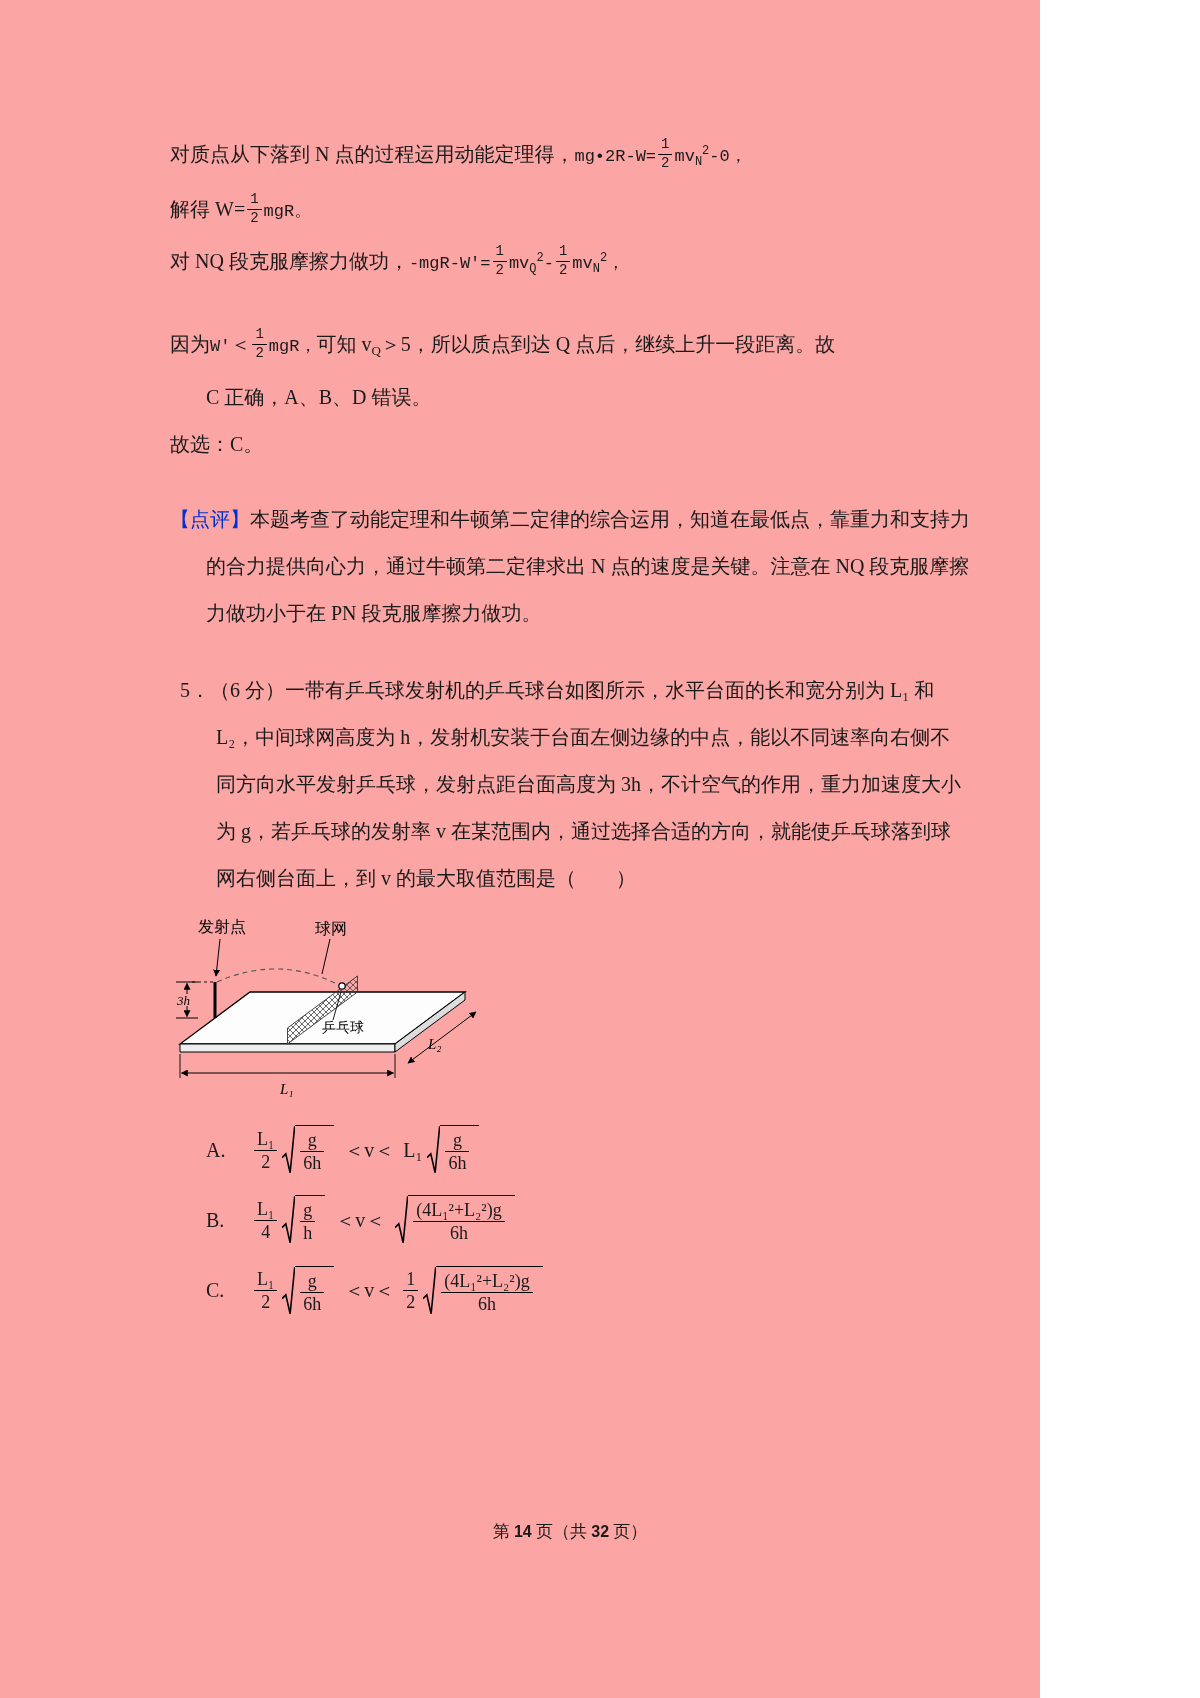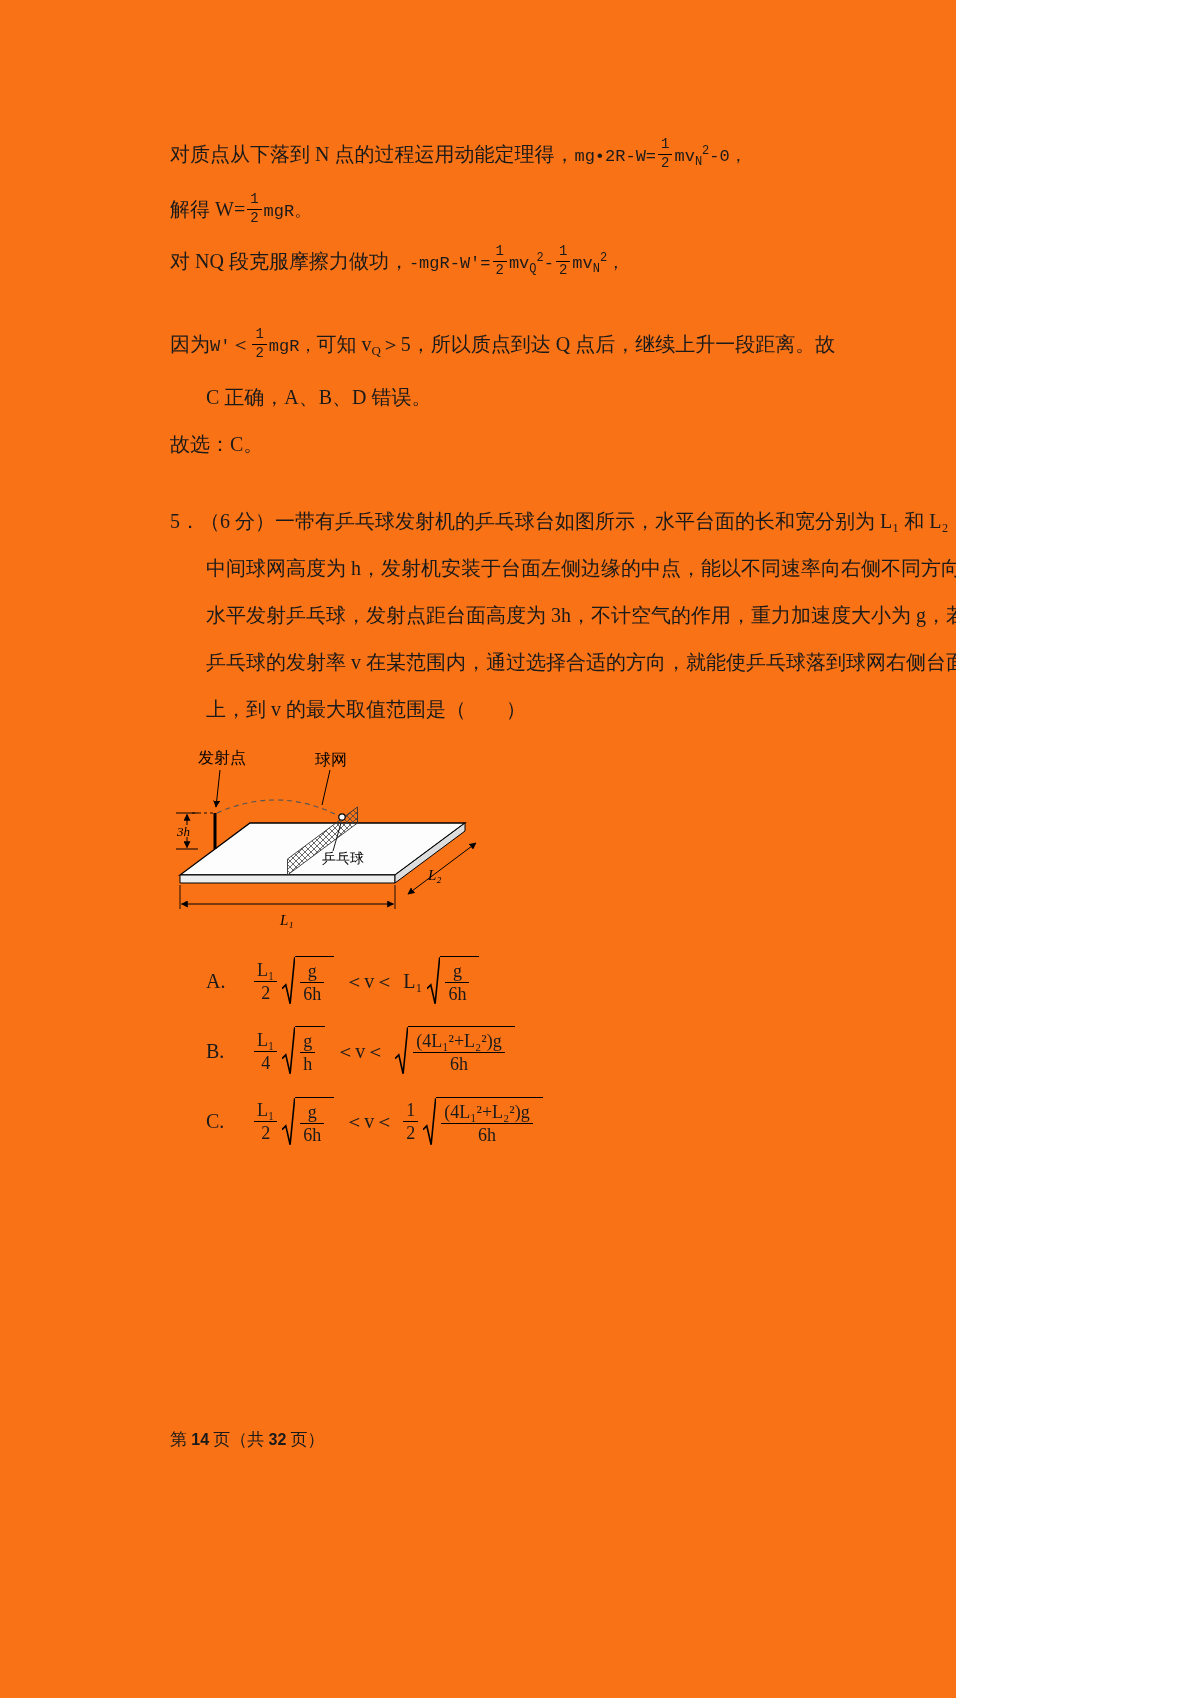--- a/index.html
+++ b/index.html
@@ -1,41 +1,41 @@
 <!DOCTYPE html>
 <html><head>
 <meta charset="utf-8">
 <style>
   html,body{margin:0;padding:0;background:#fff;}
-  .page{position:relative;width:956px;height:1698px;background:#f97316;
+  .page{position:relative;width:1040px;height:1698px;background:#fca5a5;
         font-family:"Liberation Serif","DejaVu Serif",serif;color:#1a1a1a;overflow:hidden;}
   .content{position:absolute;left:170px;top:128px;width:800px;font-size:20px;}
   p{margin:0;line-height:47px;}
   .hang{padding-left:36px;text-indent:-36px;margin-top:28px;}
   .indent{padding-left:36px;}
-  .question{margin-top:30px;}
+  .question{margin-top:30px;margin-left:10px;}
   .formula{font-family:"Liberation Mono","DejaVu Sans Mono",monospace;font-size:17px;white-space:nowrap;}
   .formula sub{font-size:12px;vertical-align:-4px;}
   .formula sup{font-size:12px;vertical-align:7px;}
   sub.txtsub{font-size:13px;vertical-align:-4px;}
   .frac{display:inline-block;vertical-align:middle;text-align:center;margin:0 2px;line-height:1.12;text-indent:0;}
   .frac .num{display:block;border-bottom:1.4px solid #000;padding:1px 3px;}
   .frac .den{display:block;padding:1px 3px;}
   .formula .frac{font-size:14px;position:relative;top:-2px;}
   .diagram{margin:14px 0 4px 0;}
   .options{margin-top:4px;}
   .option{display:flex;align-items:center;margin:0 0 20px 36px;font-size:20px;}
   .opt-label{width:46px;}
   .option .frac{font-size:18px;}
   .sqrt{display:inline-flex;align-items:stretch;margin:0 3px;vertical-align:middle;}
   .radsign{display:block;width:13px;flex:0 0 13px;align-self:stretch;}
   .radicand{display:flex;align-items:center;border-top:1.6px solid #000;padding:3px 8px 1px 3px;}
   .rel{margin:0 7px;}
   .coef{margin:0 2px;}
-  .footer{position:absolute;left:170px;top:1428px;width:800px;font-size:17px;}
+  .footer{position:absolute;left:170px;top:1520px;width:800px;text-align:center;font-size:17px;}
   .footer b{font-family:"Liberation Sans","DejaVu Sans",sans-serif;font-size:16px;}
   svg text{font-family:"Liberation Serif","DejaVu Serif",serif;}
   .dim-label{font-style:italic;}
 </style>
 </head>
 <body>
 
 <div class="page">
   <div class="content">
 
@@ -52,20 +52,23 @@
       <span>对 NQ 段克服摩擦力做功，</span><span class="formula"><span>-mgR-W′</span><span>=</span><span class="frac"><span class="num">1</span><span class="den">2</span></span><span>mv</span><sub>Q</sub><sup>2</sup><span>-</span><span class="frac"><span class="num">1</span><span class="den">2</span></span><span>mv</span><sub>N</sub><sup>2</sup><span>，</span></span>
     </p>
 
     <p class="hang">
       <span>因为</span><span class="formula"><span>W′</span></span><span>＜</span><span class="formula"><span class="frac"><span class="num">1</span><span class="den">2</span></span><span>mgR，</span></span><span>可知 v</span><sub class="txtsub">Q</sub><span>＞5，所以质点到达 Q 点后，继续上升一段距离。故</span>
     </p>
 
     <p class="indent"><span>C 正确，A、B、D 错误。</span></p>
     <p><span>故选：C。</span></p>
 
+    <p class="hang">
+      <span style="color: rgb(0, 51, 204);">【点评】</span><span>本题考查了动能定理和牛顿第二定律的综合运用，知道在最低点，靠重力和支持力的合力提供向心力，通过牛顿第二定律求出 N 点的速度是关键。注意在 NQ 段克服摩擦力做功小于在 PN 段克服摩擦力做功。</span>
+    </p>
 
     <p class="hang question">
       <span>5．（6 分）</span><span>一带有乒乓球发射机的乒乓球台如图所示，水平台面的长和宽分别为 L₁ 和 L₂，中间球网高度为 h，发射机安装于台面左侧边缘的中点，能以不同速率向右侧不同方向水平发射乒乓球，发射点距台面高度为 3h，不计空气的作用，重力加速度大小为 g，若乒乓球的发射率 v 在某范围内，通过选择合适的方向，就能使乒乓球落到球网右侧台面上，到 v 的最大取值范围是（　　）</span>
     </p>
 
     <div class="diagram">
       <svg width="340" height="200" viewBox="0 0 340 200">
         <defs>
           <pattern id="net" width="6" height="6" patternUnits="userSpaceOnUse">
             <path d="M0,0 L6,6 M6,0 L0,6" stroke="#444" stroke-width="0.8"></path>

